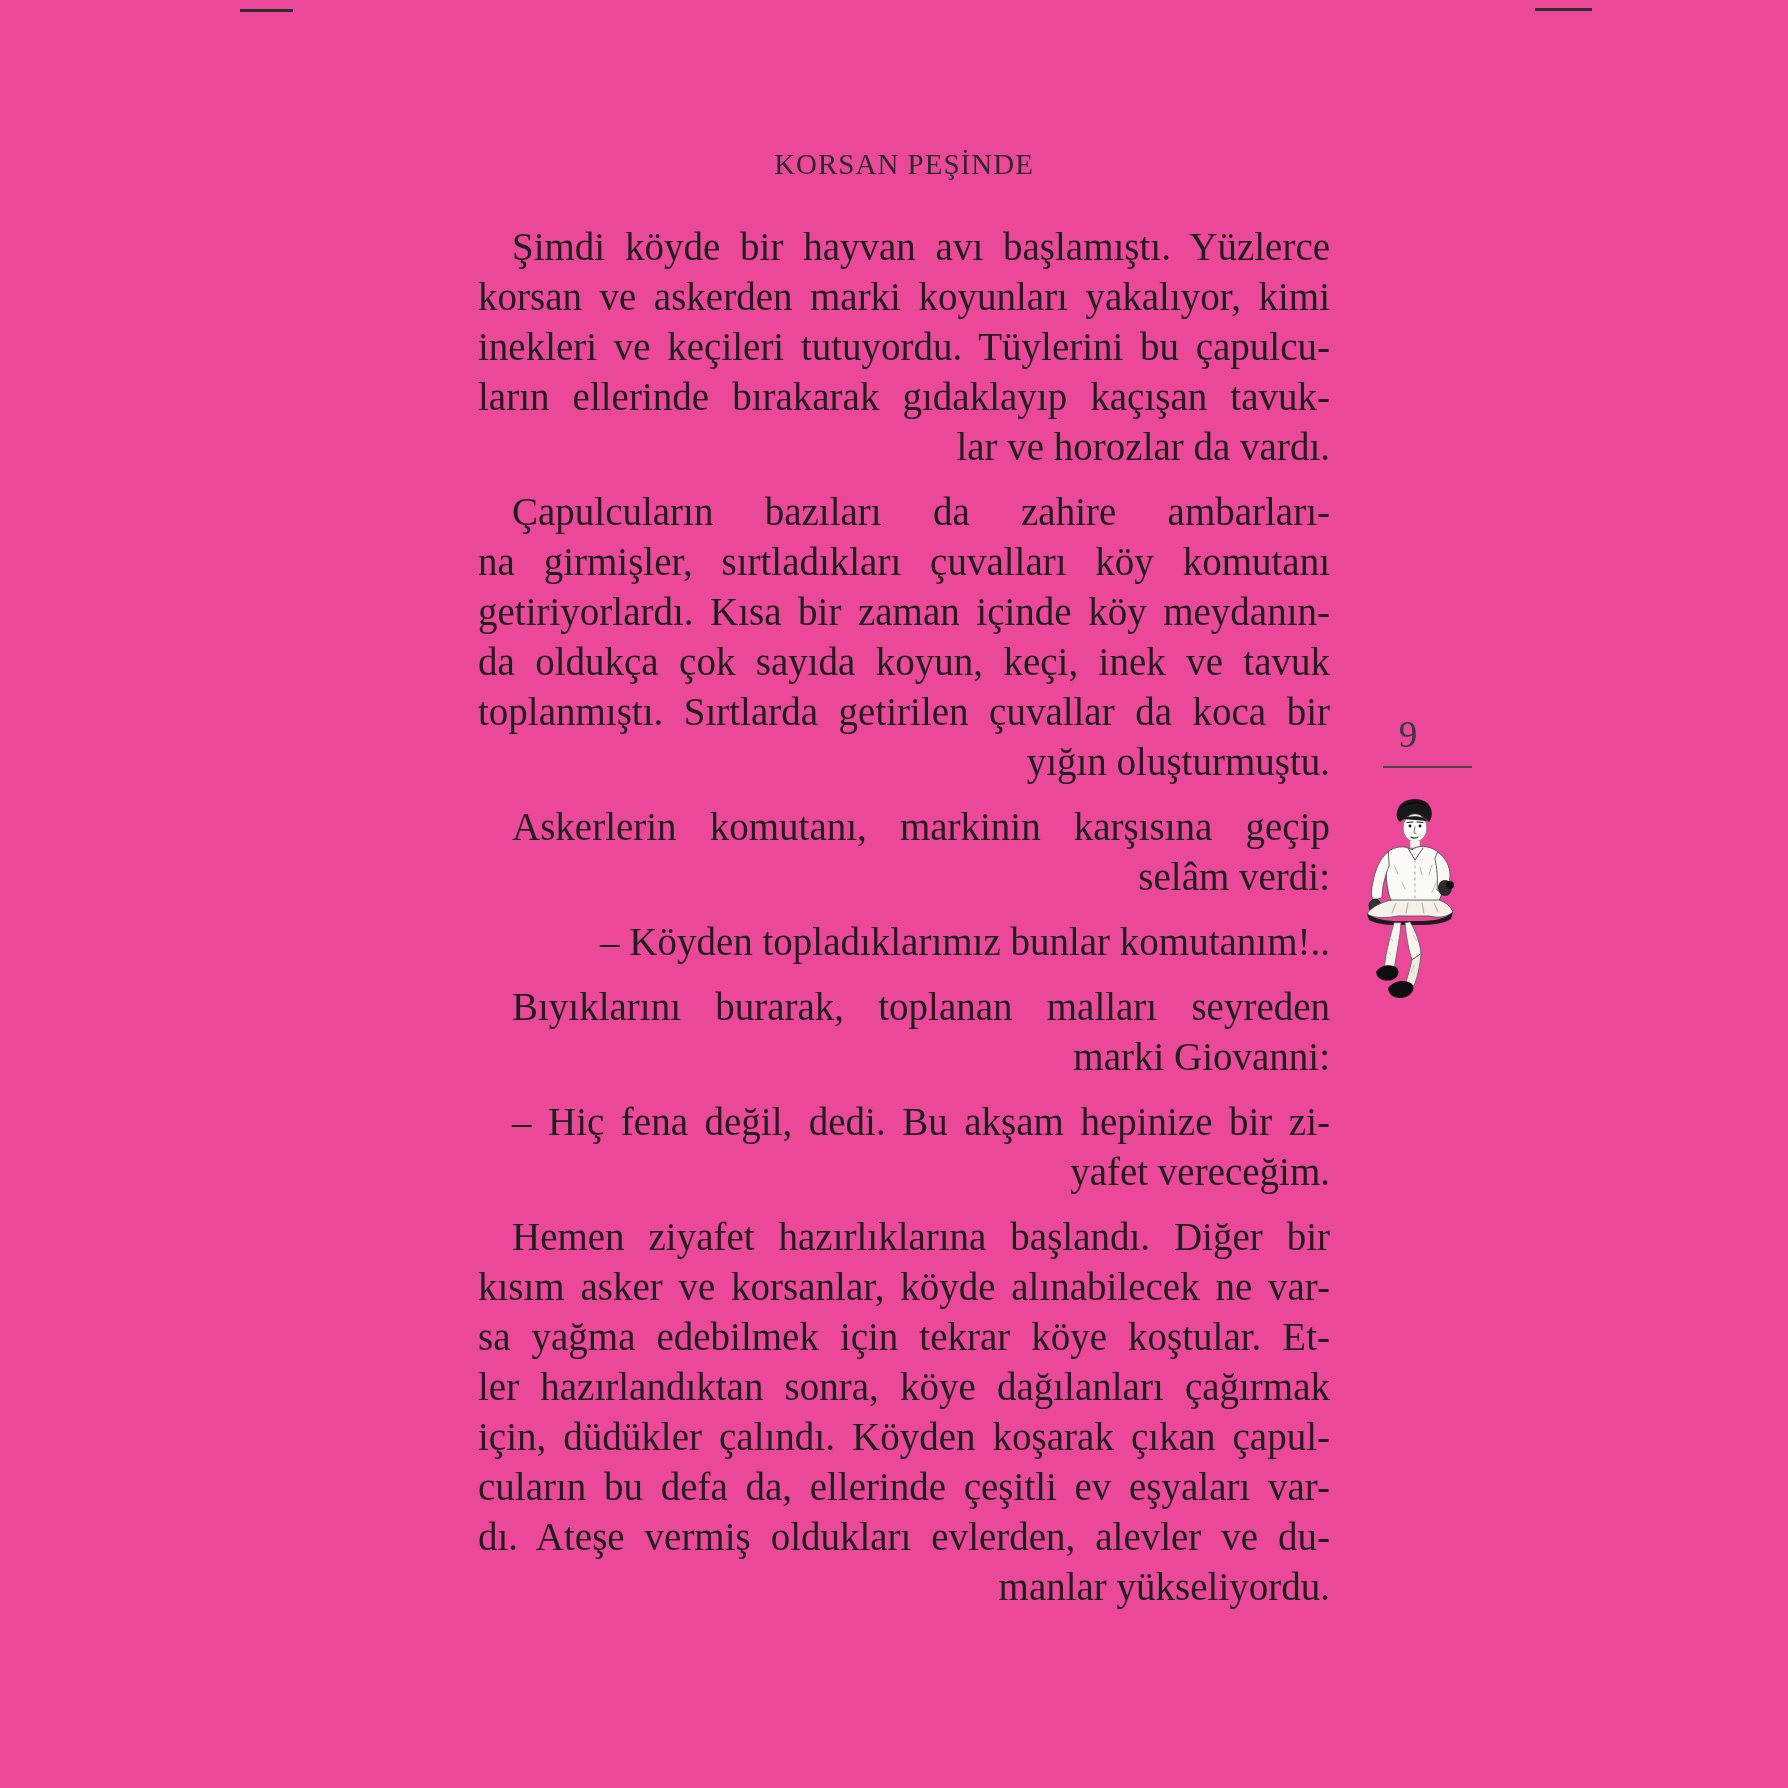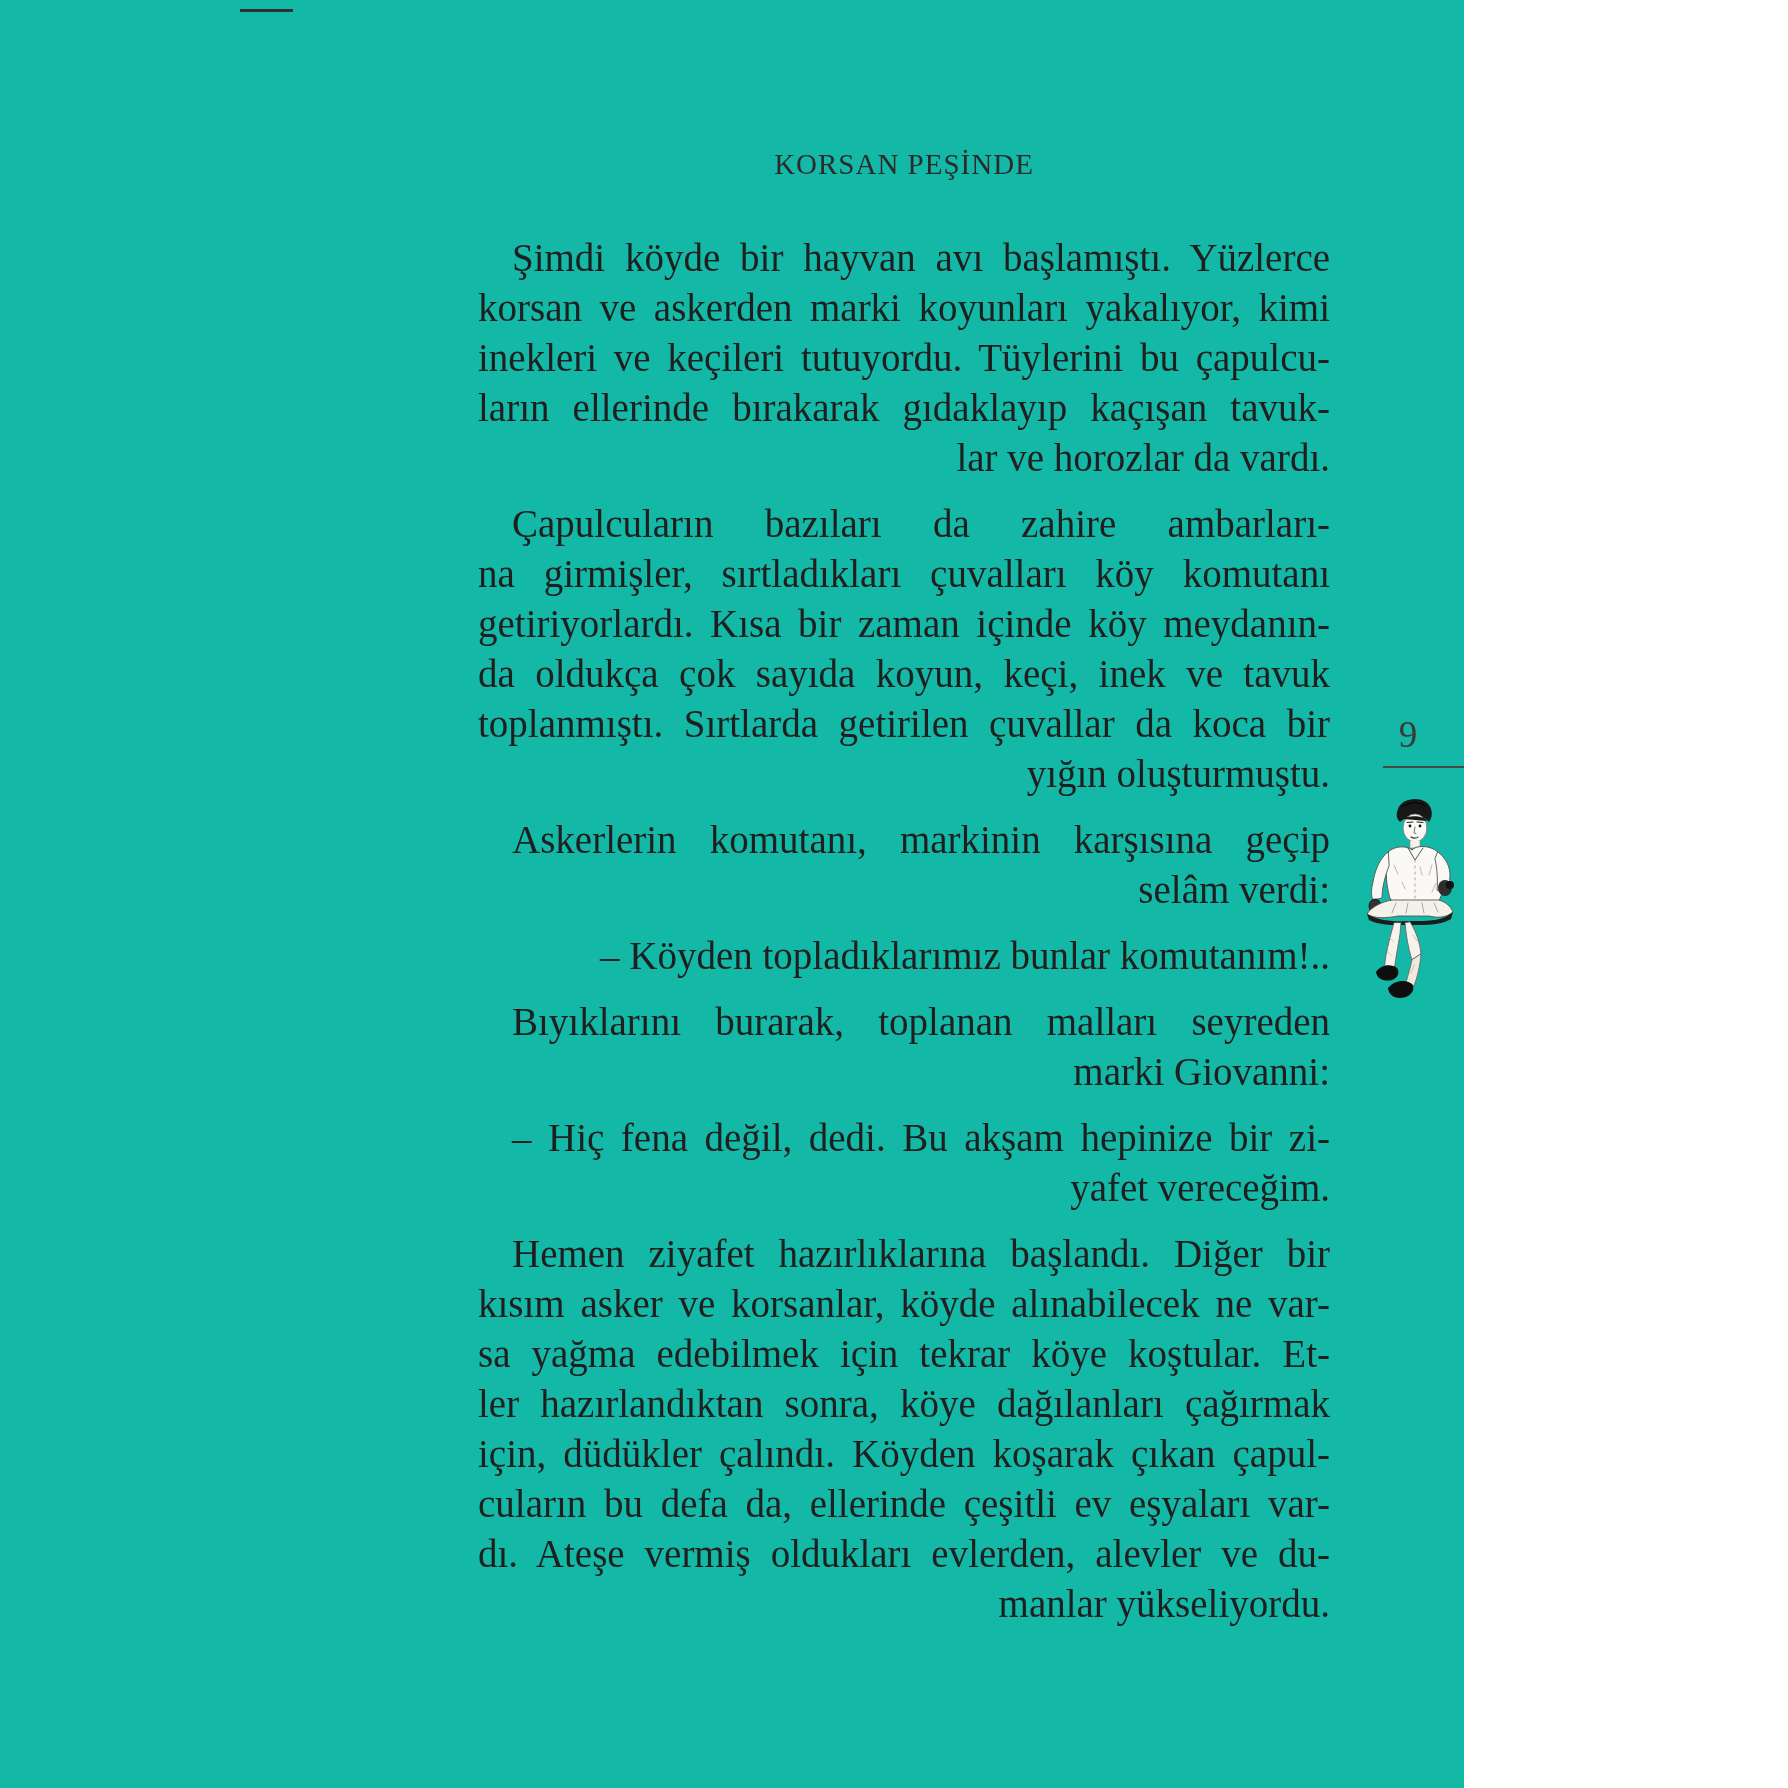--- a/index.html
+++ b/index.html
@@ -2,23 +2,23 @@
 <html><head>
 <meta charset="utf-8">
 <style>
   html, body {
     margin: 0;
     padding: 0;
     background: #ffffff;
   }
   .page {
     position: relative;
-    width: 1464px;
+    width: 1788px;
     height: 1788px;
-    background: #14b8a6;
+    background: #ec4899;
     overflow: hidden;
     font-family: "Liberation Serif", serif;
     color: #1f1f1f;
   }
   .crop-mark {
     position: absolute;
     height: 3px;
     background: #2e2e2e;
   }
   .crop-mark.tl { left: 240px; top: 9px;  width: 53px; }
@@ -37,21 +37,21 @@
   }
 
   .body-text {
     position: absolute;
     left: 478px;
     top: 217px;
     width: 852px;
     font-size: 39px;
     line-height: 50px;
   }
-  .para { margin: 16px 0 15px 0; }
+  .para { margin: 5px 0 15px 0; }
   .para:last-child { margin-bottom: 0; }
   .line { text-align: right; }
   .line.just {
     text-align: justify;
     text-align-last: justify;
     -moz-text-align-last: justify;
   }
   .line.first { text-indent: 34px; }
 
   .folio {

